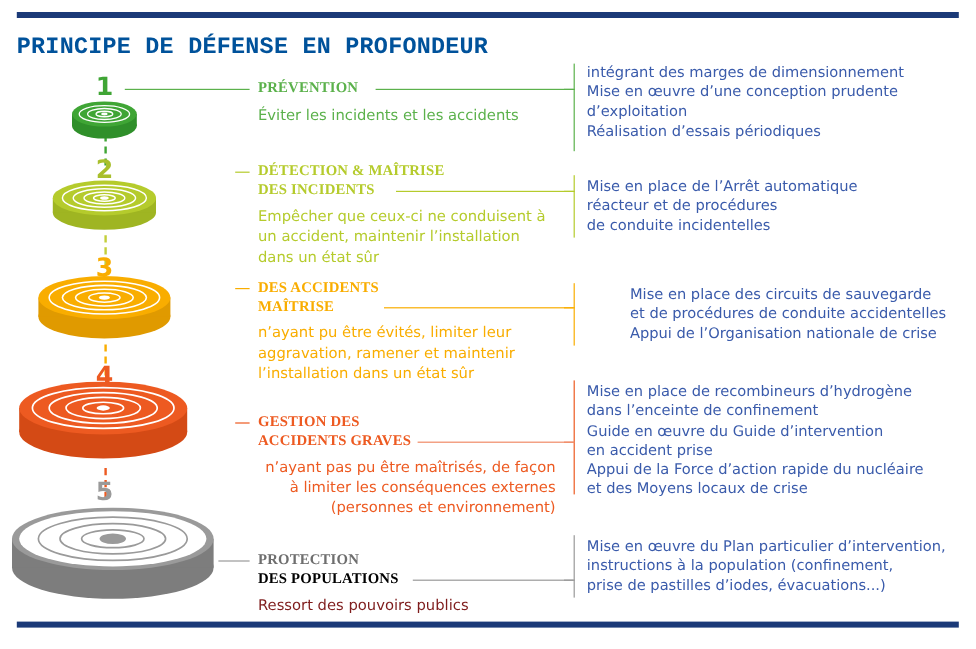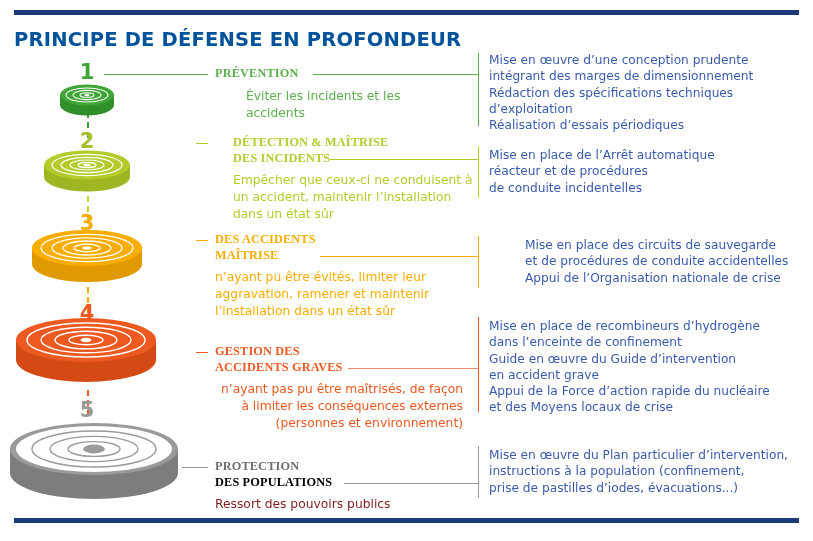--- a/index.html
+++ b/index.html
@@ -9,21 +9,21 @@
     font-family:"DejaVu Sans","Liberation Sans",sans-serif;
     position:relative;overflow:hidden;
   }
   .bar{position:absolute;left:14px;width:785px;height:5px;background:#1b3a78;}
   .bar-top{top:10px;}
   .bar-bottom{top:518px;}
 
   .page-title{
     position:absolute;left:14px;top:28px;
     font-size:19.5px;font-weight:bold;letter-spacing:.2px;
-    color:#00529b;white-space:nowrap;
+    color:#00529b;white-space:nowrap;font-family:Liberation Mono, monospace;
   }
   .step-num{
     position:absolute;font-size:21px;font-weight:bold;line-height:1;
     text-align:center;
   }
   .dashed{
     position:absolute;width:0;border-left:2px dashed #d9c23a;
   }
 
   
@@ -71,31 +71,30 @@
     <ellipse cx="31" cy="12" rx="2.6" ry="1.2" fill="#ffffff"></ellipse>
   </svg>
 </div>
 
 <div class="lead-left" style="left:104px;top:74px;width:104px;border-color:#5bb14b;"></div>
 
 <div class="mid" style="left:215px;top:66px;width:240px;">
   <div class="mid-head" style="color:#5bb14b;">
     <span>PRÉVENTION</span>
   </div>
-  <div class="mid-body" style="color:#5bb14b;margin-left:31px;">Éviter les incidents et les accidents</div>
+  <div class="mid-body" style="color:#5bb14b;">Éviter les incidents et les accidents</div>
 </div>
 
 <div class="lead-right" style="left:313px;top:74px;width:165px;border-color:#5bb14b;"></div>
 <div class="bracket" style="left:478px;top:53px;height:73px;border-color:#5bb14b;"></div>
 <div class="bracket-tick" style="left:470px;top:74px;width:9px;border-color:#5bb14b;"></div>
 
 <div class="rightcol" style="left:489px;top:52px;width:315px;">
+  <div>intégrant des marges de dimensionnement</div>
   <div>Mise en œuvre d’une conception prudente</div>
-  <div>intégrant des marges de dimensionnement</div>
-  <div>Rédaction des spécifications techniques</div>
   <div>d’exploitation</div>
   <div>Réalisation d’essais périodiques</div>
 </div>
 
 <div class="step-num" style="left:70px;top:131px;width:34px;color:#a9bf2c;">2</div>
 <div class="dashed" style="left:87px;top:196px;height:26px;border-color:#c3cf3a;"></div>
 
 <div class="ell" style="left:40px;top:150px;">
   <svg width="94" height="44" viewBox="0 0 94 44">
     <ellipse cx="47" cy="27" rx="43" ry="14.5" fill="#9fb522"></ellipse>
@@ -106,21 +105,21 @@
       <ellipse cx="47" cy="15" rx="26" ry="7.7"></ellipse>
       <ellipse cx="47" cy="15" rx="17" ry="5"></ellipse>
       <ellipse cx="47" cy="15" rx="9" ry="2.7"></ellipse>
     </g>
     <ellipse cx="47" cy="15" rx="3.6" ry="1.5" fill="#ffffff"></ellipse>
   </svg>
 </div>
 
 <div class="lead-left" style="left:196px;top:143px;width:12px;border-color:#b5cb2c;"></div>
 
-<div class="mid" style="left:215px;top:135px;width:240px;margin-left:18px;">
+<div class="mid" style="left:215px;top:135px;width:240px;">
   <div class="mid-head" style="color:#b5cb2c;">
     <span>DÉTECTION &amp; MAÎTRISE</span>
   </div>
   <div class="mid-head" style="color:#b5cb2c;">
     <span>DES INCIDENTS</span>
   </div>
   <div class="mid-body" style="color:#b5cb2c;">Empêcher que ceux-ci ne conduisent à un accident, maintenir l’installation dans un état sûr</div>
 </div>
 
 <div class="lead-right" style="left:330px;top:159px;width:148px;border-color:#b5cb2c;"></div>
@@ -204,21 +203,21 @@
 </div>
 
 <div class="lead-right" style="left:348px;top:368px;width:130px;border-color:#f08a66;"></div>
 <div class="bracket" style="left:478px;top:317px;height:95px;border-color:#ed5a21;"></div>
 <div class="bracket-tick" style="left:470px;top:368px;width:9px;border-color:#f08a66;"></div>
 
 <div class="rightcol" style="left:489px;top:318px;width:315px;">
   <div>Mise en place de recombineurs d’hydrogène</div>
   <div>dans l’enceinte de confinement</div>
   <div>Guide en œuvre du Guide d’intervention</div>
-  <div>en accident grave</div>
+  <div>en accident prise</div>
   <div>Appui de la Force d’action rapide du nucléaire</div>
   <div>et des Moyens locaux de crise</div>
 </div>
 
 <div class="step-num" style="left:70px;top:400px;width:34px;color:#9a9a9a;">5</div>
 
 <div class="ell" style="left:6px;top:423px;">
   <svg width="176" height="78" viewBox="0 0 176 78">
     <ellipse cx="88" cy="50" rx="84" ry="26" fill="#7d7d7d"></ellipse>
     <rect x="4" y="26" width="168" height="24" fill="#7d7d7d"></rect>

